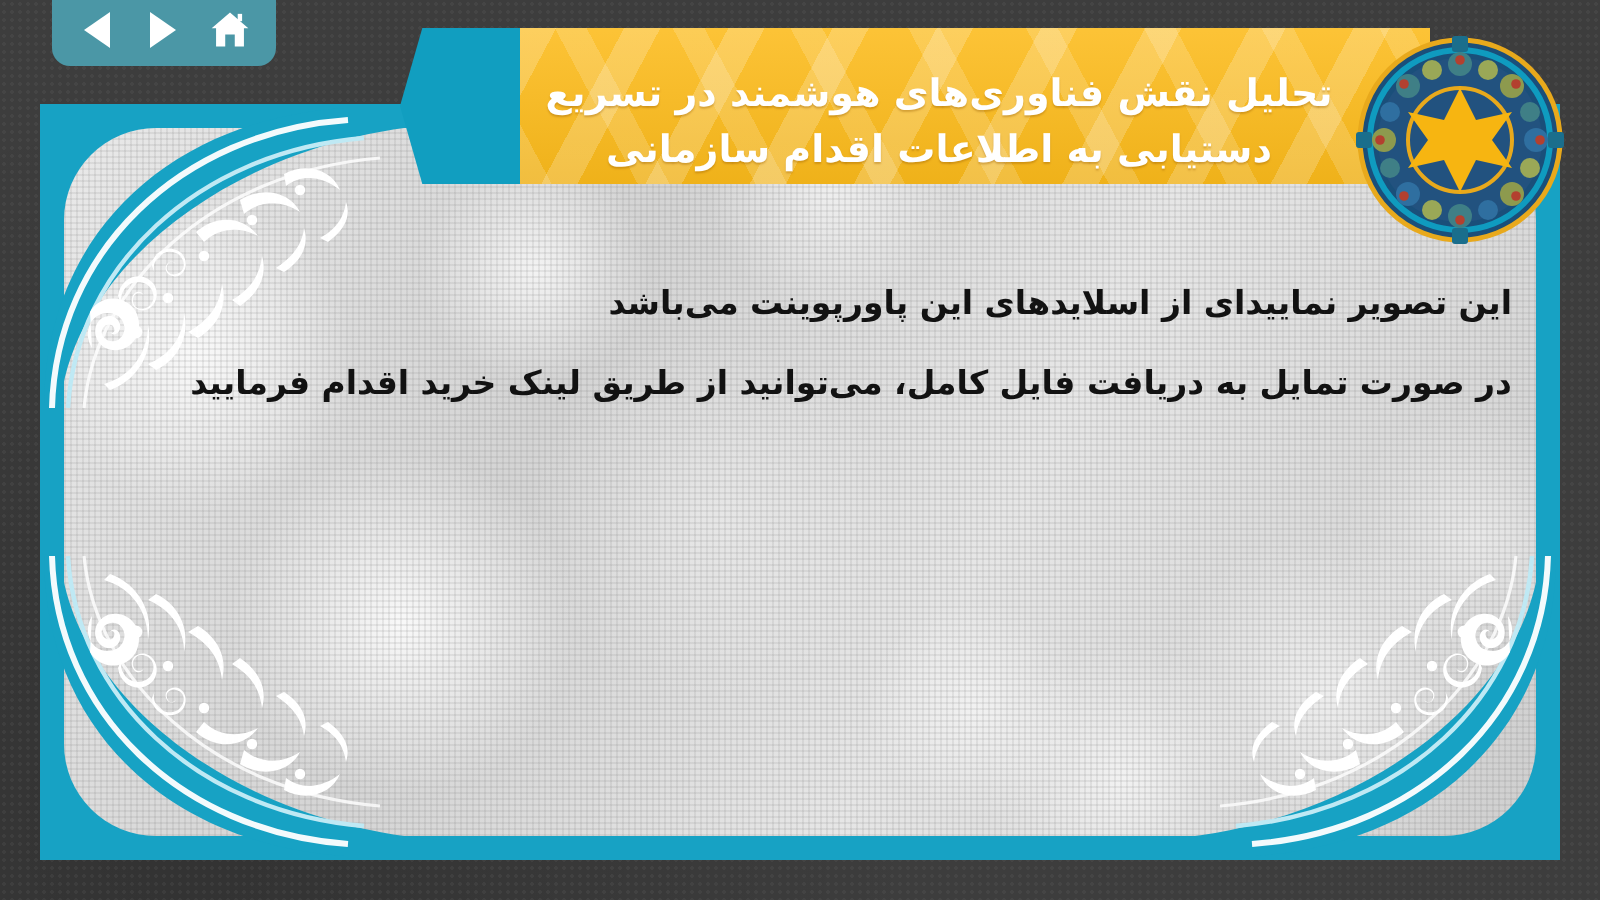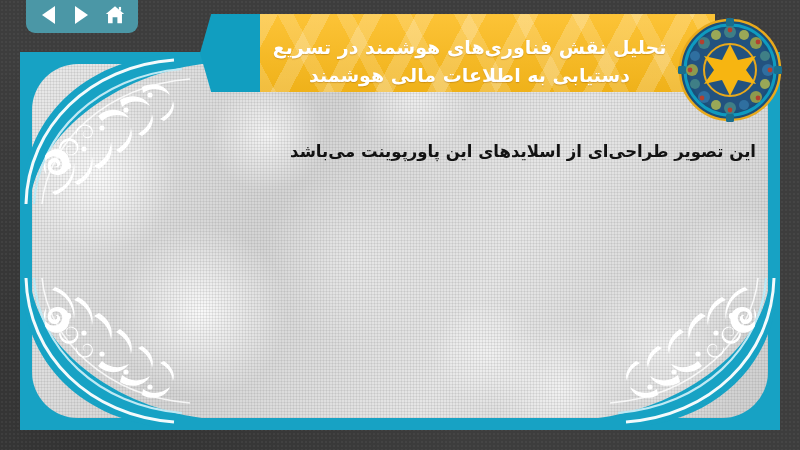--- a/index.html
+++ b/index.html
@@ -193,31 +193,32 @@
         <path d="M52,128 c12,-5 18,-15 18,-26 3,12 -3,24 -14,29 z"></path>
         <path d="M72,112 c11,-6 16,-14 17,-24 3,11 -2,21 -12,27 z"></path>
         <path d="M94,96 c10,-6 14,-13 15,-22 3,10 -2,19 -11,25 z"></path>
         <path d="M116,80 c9,-6 13,-12 14,-20 3,9 -2,17 -10,22 z"></path>
         <path d="M138,65 c9,-5 12,-11 13,-18 3,8 -2,15 -9,20 z"></path>
       </g>
     </svg>
   </div>
 
   <div class="body-text">
-    <p>این تصویر طراحی‌ای از اسلایدهای این پاورپوینت می‌باشد</p>
+    <p>این تصویر نمایید‌ای از اسلایدهای این پاورپوینت می‌باشد</p>
+    <p>در صورت تمایل به دریافت فایل کامل، می‌توانید از طریق لینک خرید اقدام فرمایید</p>
   </div>
 
   <div class="banner-wrap">
     <div class="banner-arrow"></div>
     <div class="banner-yellow">
       <div class="chev"></div>
     </div>
     <div class="banner-text">
       <span>تحلیل نقش فناوری‌های هوشمند در تسریع</span>
-      <span>دستیابی به اطلاعات مالی هوشمند</span>
+      <span>دستیابی به اطلاعات اقدام سازمانی</span>
     </div>
   </div>
 
   <div class="medallion">
     <svg viewBox="0 0 104 104" width="104" height="104">
       <circle cx="52" cy="52" r="50" fill="#1a4f7a"></circle>
       <circle cx="52" cy="52" r="50" fill="none" stroke="#e8a91c" stroke-width="2.5"></circle>
       <circle cx="52" cy="52" r="45" fill="none" stroke="#0f9bbf" stroke-width="3"></circle>
       <circle cx="52" cy="52" r="41" fill="#22527f"></circle>
       <g>

